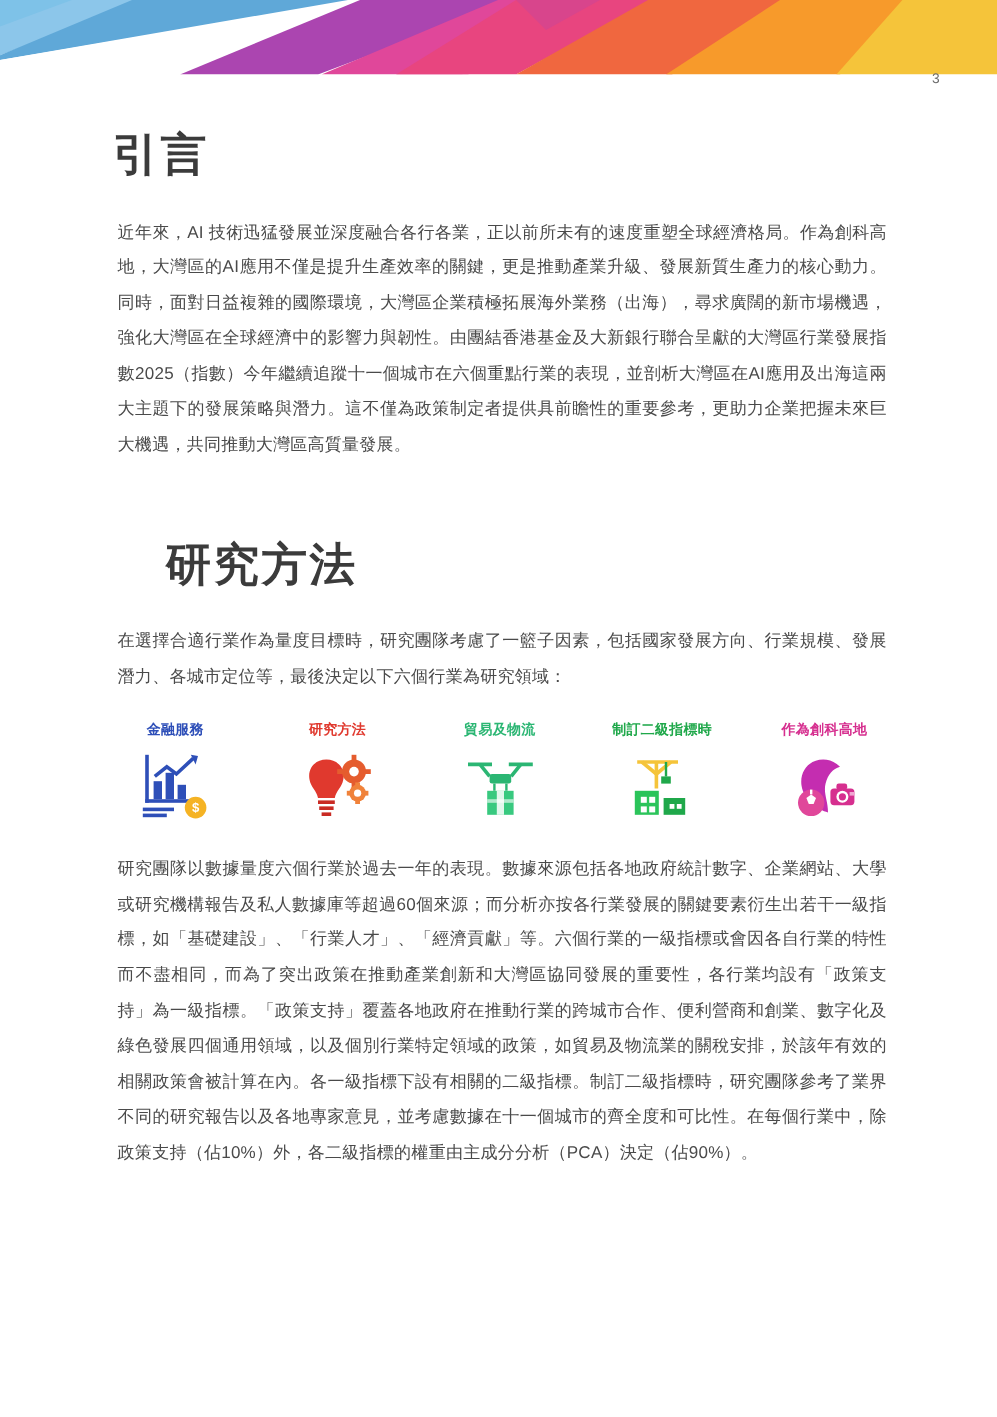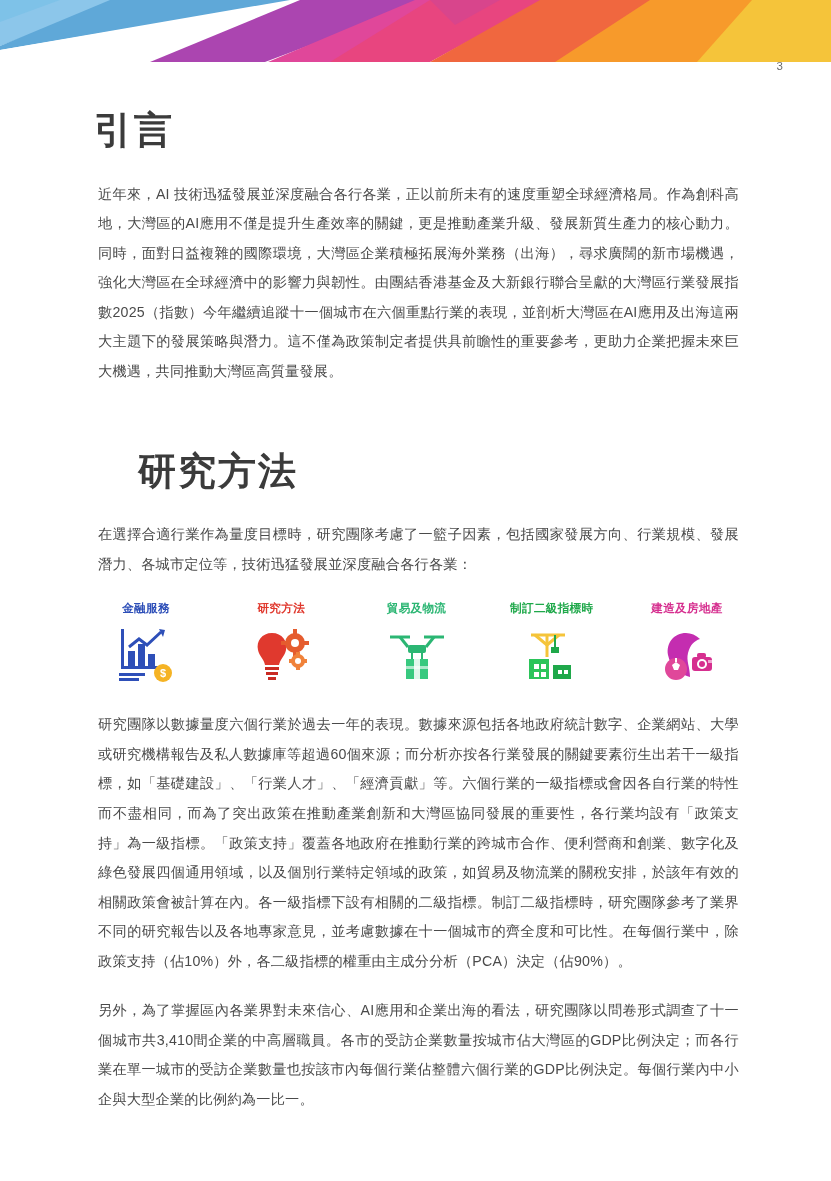--- a/index.html
+++ b/index.html
@@ -115,21 +115,21 @@
 <div class="page-num">3</div>
 
 <div class="content">
 
   <h1 class="section-title">引言</h1>
 
   <p class="body-text">近年來，AI 技術迅猛發展並深度融合各行各業，正以前所未有的速度重塑全球經濟格局。作為創科高地，大灣區的AI應用不僅是提升生產效率的關鍵，更是推動產業升級、發展新質生產力的核心動力。同時，面對日益複雜的國際環境，大灣區企業積極拓展海外業務（出海），尋求廣闊的新市場機遇，強化大灣區在全球經濟中的影響力與韌性。由團結香港基金及大新銀行聯合呈獻的大灣區行業發展指數2025（指數）今年繼續追蹤十一個城市在六個重點行業的表現，並剖析大灣區在AI應用及出海這兩大主題下的發展策略與潛力。這不僅為政策制定者提供具前瞻性的重要參考，更助力企業把握未來巨大機遇，共同推動大灣區高質量發展。</p>
 
   <h1 class="section-title second">研究方法</h1>
 
-  <p class="body-text tight">在選擇合適行業作為量度目標時，研究團隊考慮了一籃子因素，包括國家發展方向、行業規模、發展潛力、各城市定位等，技術迅猛發展並深度融合各行各業：</p>
+  <p class="body-text tight">在選擇合適行業作為量度目標時，研究團隊考慮了一籃子因素，包括國家發展方向、行業規模、發展潛力、各城市定位等，最後決定以下六個行業為研究領域：</p>
 
   <div class="industry-strip">
 
     <div class="industry">
       <div class="ind-label" style="color:#2e4fb8">金融服務</div>
       <div class="ind-icon">
         <svg width="62" height="56" viewBox="0 0 62 56" class="icon-svg">
           <g fill="#2e4fb8">
             <rect x="6" y="2" width="3" height="40"></rect>
             <rect x="6" y="39" width="42" height="3"></rect>
@@ -218,21 +218,21 @@
           <rect x="20" y="37" width="5" height="5" fill="#ffffff"></rect>
           <rect x="13" y="45" width="5" height="5" fill="#ffffff"></rect>
           <rect x="20" y="45" width="5" height="5" fill="#ffffff"></rect>
           <rect x="37" y="43" width="4" height="4" fill="#ffffff"></rect>
           <rect x="43" y="43" width="4" height="4" fill="#ffffff"></rect>
         </svg>
       </div>
     </div>
 
     <div class="industry">
-      <div class="ind-label" style="color:#d62f8f">建造及房地產</div>
+      <div class="ind-label" style="color:#d62f8f">作為創科高地</div>
       <div class="ind-icon">
         <svg width="62" height="56" viewBox="0 0 62 56" class="icon-svg">
           <path d="M30 6 C18 6 10 16 12 28 C14 40 26 48 34 50 C34 40 30 34 32 26 C34 18 38 14 44 12 C40 8 35 6 30 6 Z" fill="#c42db0"></path>
           <circle cx="20" cy="42" r="11" fill="#e0479a"></circle>
           <g fill="#ffffff">
             <polygon points="20,35 24,38 22,43 18,43 16,38"></polygon>
             <rect x="19" y="31" width="2" height="4"></rect>
           </g>
           <rect x="36" y="30" width="20" height="14" rx="3" fill="#d62f8f"></rect>
           <rect x="41" y="26" width="9" height="5" rx="2" fill="#d62f8f"></rect>
@@ -240,15 +240,14 @@
           <circle cx="46" cy="37" r="3" fill="#d62f8f"></circle>
           <rect x="52" y="33" width="4" height="3" fill="#f0a6d2"></rect>
         </svg>
       </div>
     </div>
 
   </div>
 
   <p class="body-text">研究團隊以數據量度六個行業於過去一年的表現。數據來源包括各地政府統計數字、企業網站、大學或研究機構報告及私人數據庫等超過60個來源；而分析亦按各行業發展的關鍵要素衍生出若干一級指標，如「基礎建設」、「行業人才」、「經濟貢獻」等。六個行業的一級指標或會因各自行業的特性而不盡相同，而為了突出政策在推動產業創新和大灣區協同發展的重要性，各行業均設有「政策支持」為一級指標。「政策支持」覆蓋各地政府在推動行業的跨城市合作、便利營商和創業、數字化及綠色發展四個通用領域，以及個別行業特定領域的政策，如貿易及物流業的關稅安排，於該年有效的相關政策會被計算在內。各一級指標下設有相關的二級指標。制訂二級指標時，研究團隊參考了業界不同的研究報告以及各地專家意見，並考慮數據在十一個城市的齊全度和可比性。在每個行業中，除政策支持（佔10%）外，各二級指標的權重由主成分分析（PCA）決定（佔90%）。</p>
 
-  <p class="body-text">另外，為了掌握區內各業界對未來信心、AI應用和企業出海的看法，研究團隊以問卷形式調查了十一個城市共3,410間企業的中高層職員。各市的受訪企業數量按城市佔大灣區的GDP比例決定；而各行業在單一城市的受訪企業數量也按該市內每個行業佔整體六個行業的GDP比例決定。每個行業內中小企與大型企業的比例約為一比一。</p>
 
 </div>
 
 </body></html>

